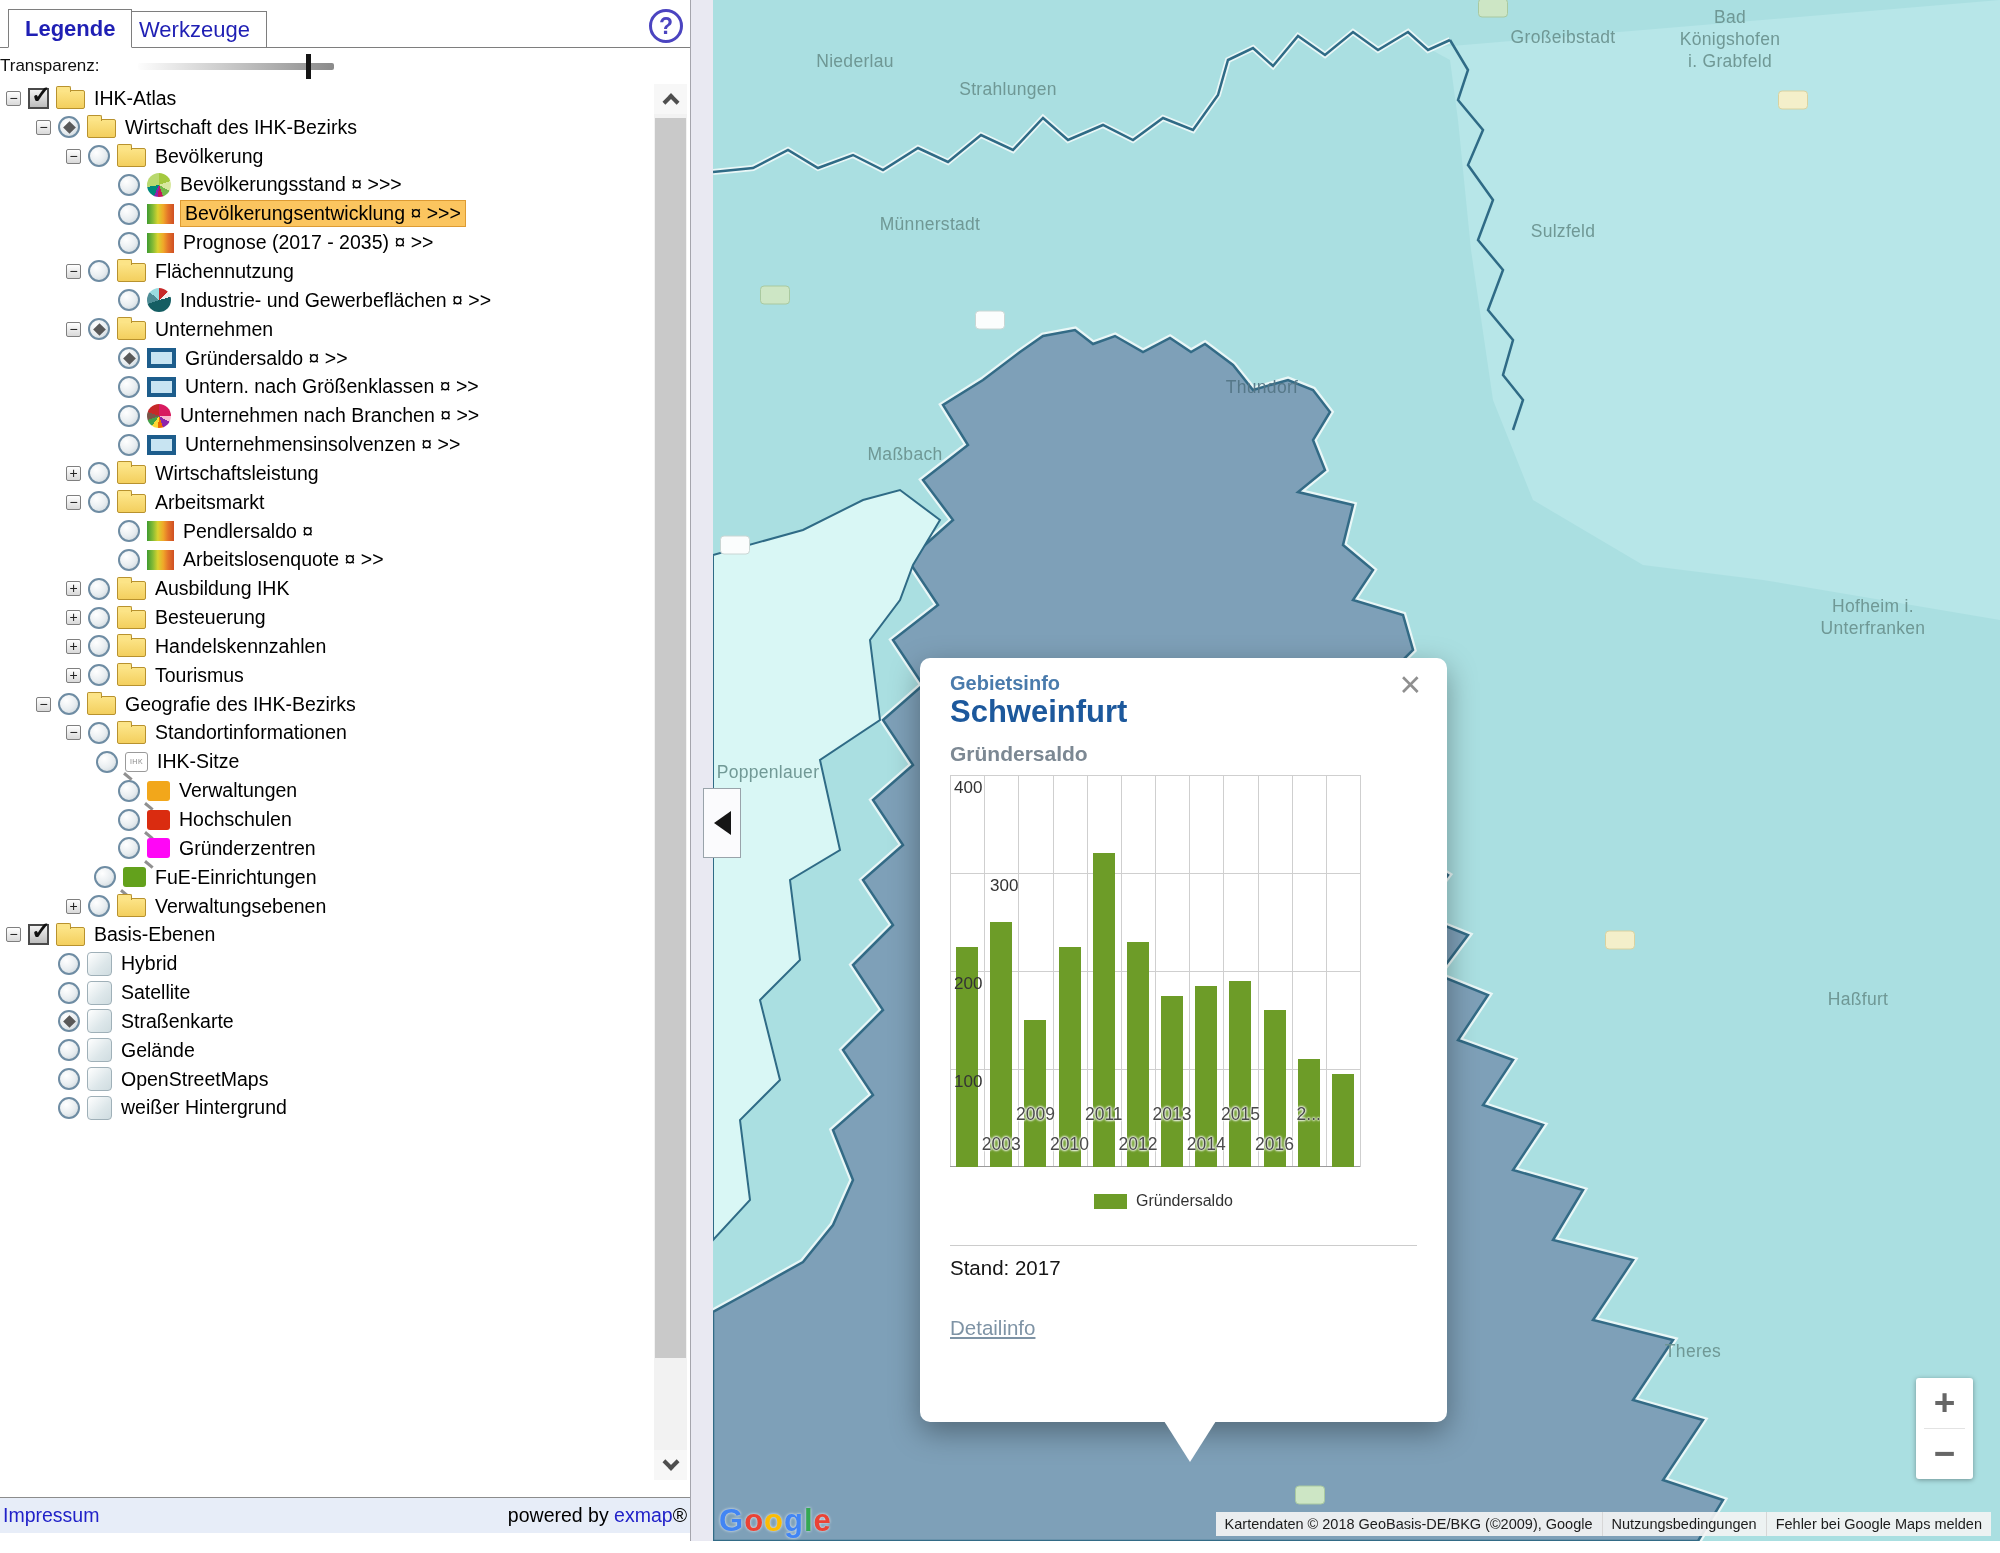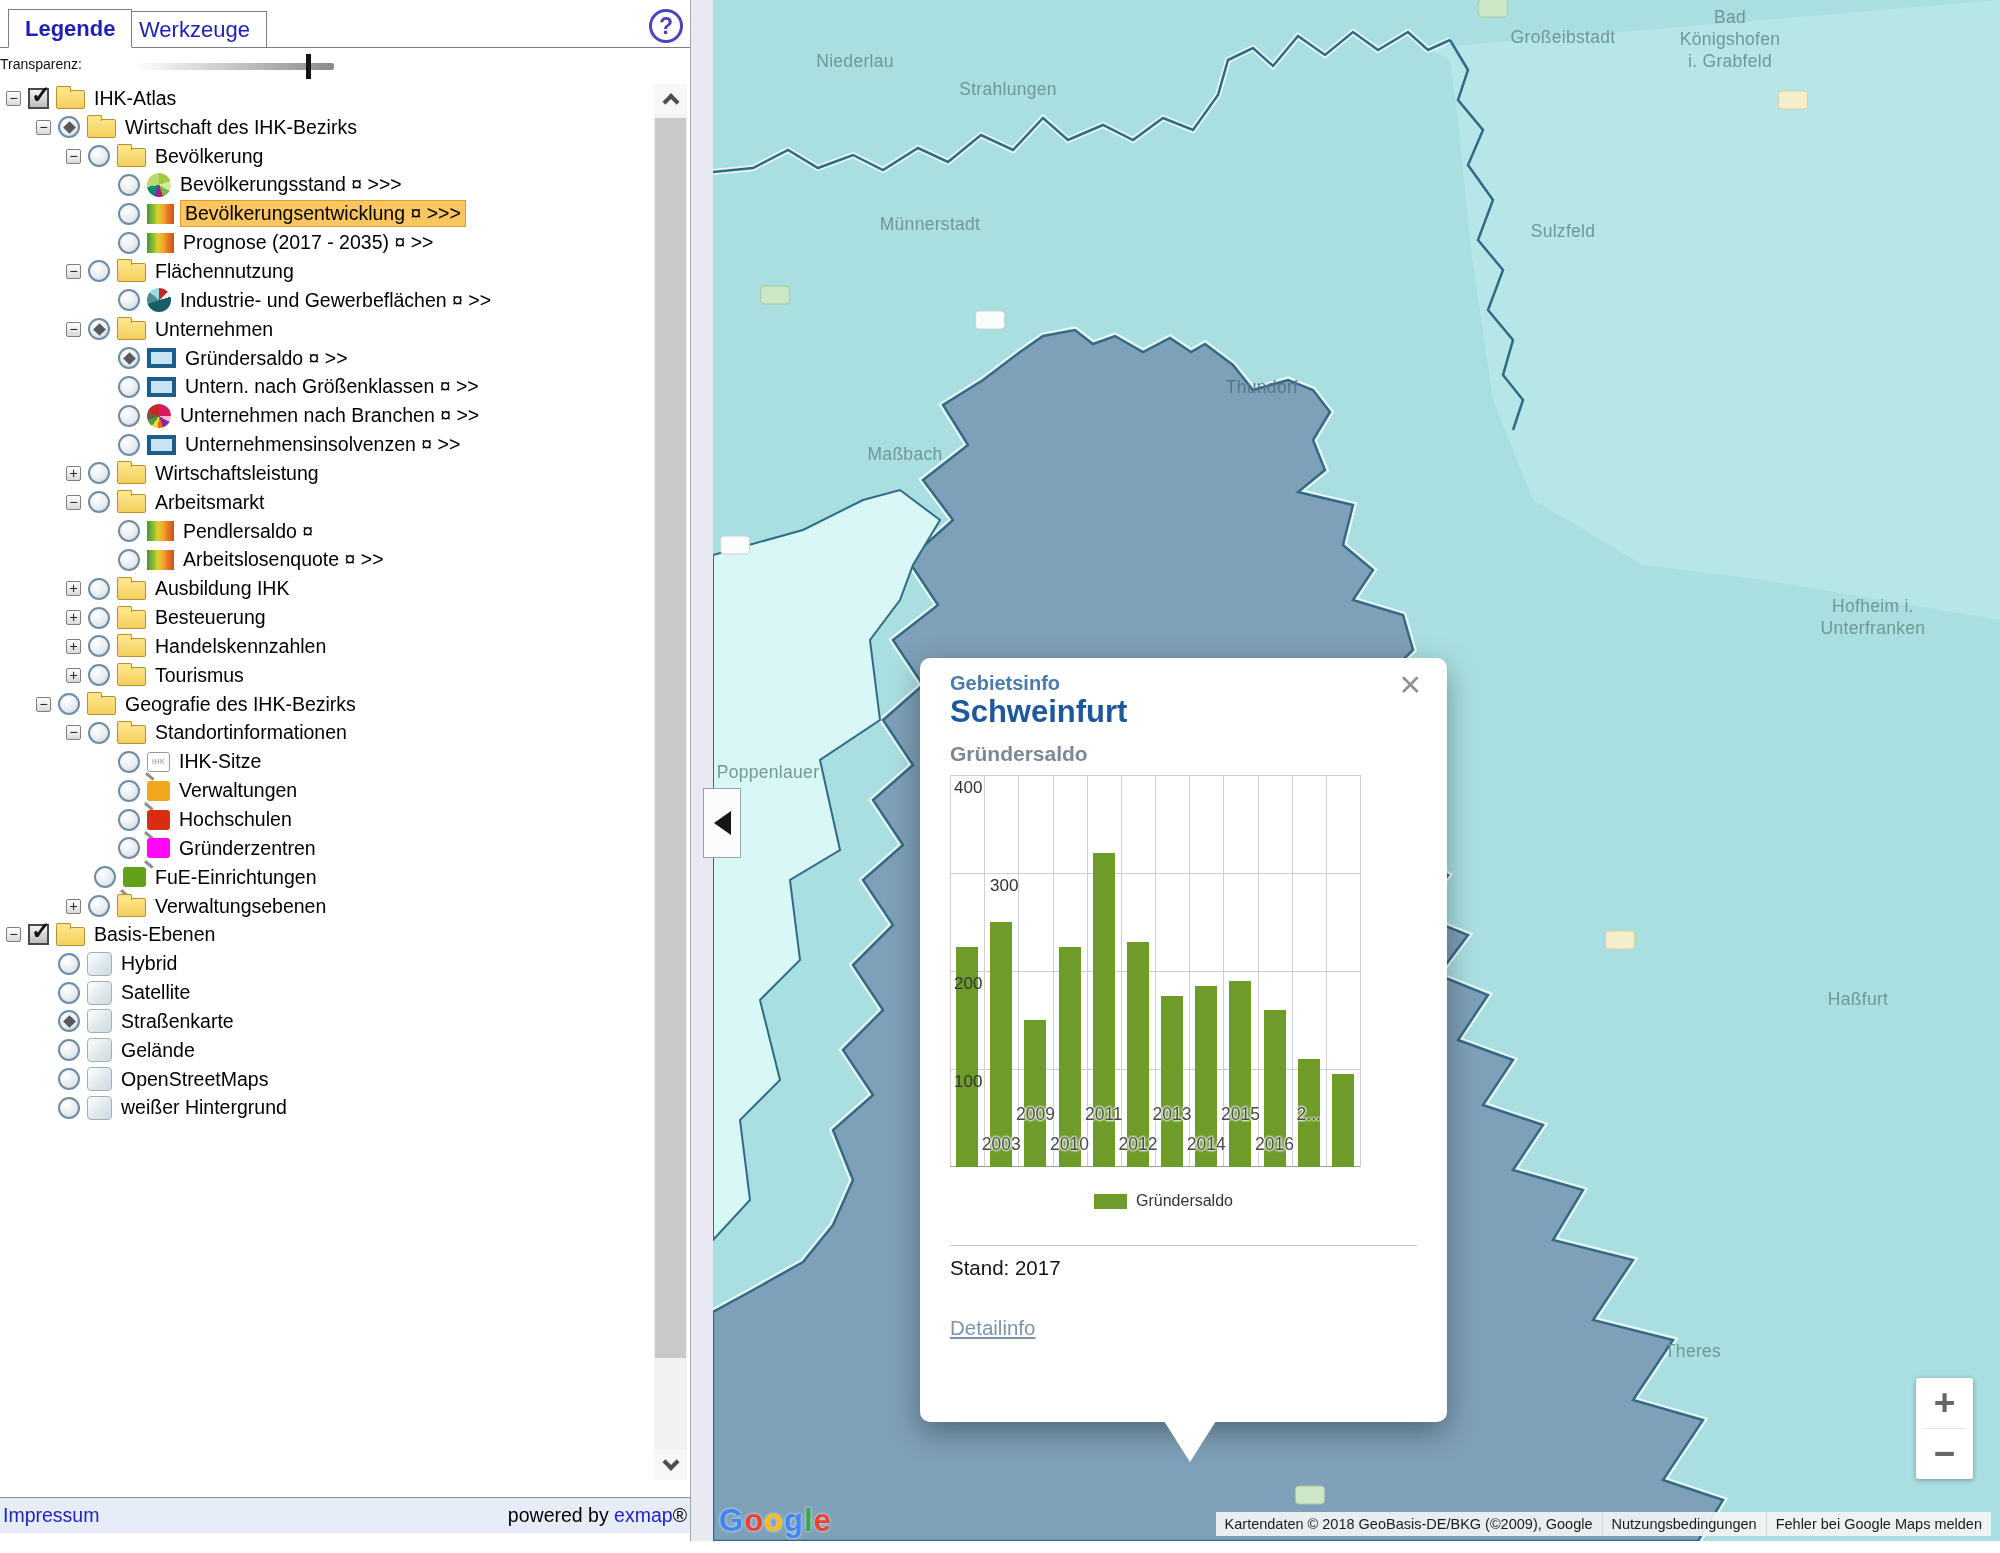--- a/index.html
+++ b/index.html
@@ -10,21 +10,21 @@
   .panel { position:absolute; left:0; top:0; width:690px; height:1553px; background:#fff; }
   .tabbar { position:absolute; left:0; top:0; width:690px; height:48px; background:#fff; border-bottom:1px solid #7e7e7e; z-index:3; }
   .tab { position:absolute; bottom:-1px; height:39px; padding:0 16px; background:#fff; border:1px solid #7e7e7e;
          font-size:22px; color:#1f1fb4; display:flex; align-items:center; cursor:pointer; }
   .tab.active { font-weight:bold; border-bottom:1px solid #fff; z-index:4; }
   .tab.t1 { left:8px; }
   .tab.t2 { left:122px; border-bottom:1px solid #7e7e7e; height:37px; }
   .help { position:absolute; left:649px; top:9px; width:34px; height:34px; border:3px solid #4b44c0; border-radius:50%;
           color:#4b44c0; font-size:23px; font-weight:bold; display:flex; align-items:center; justify-content:center; cursor:pointer; z-index:5;}
   .transrow { position:absolute; left:0; top:52px; width:690px; height:30px; }
-  .translabel { position:absolute; left:0; top:4px; font-size:14px; color:#111; }
+  .translabel { position:absolute; left:0; top:4px; font-size:17px; color:#111; }
   .slider-track { position:absolute; left:138px; top:11px; width:196px; height:7px;
           background:linear-gradient(90deg,#fdfdfd,#b9b9b9 60%,#8a8a8a 100%); border-radius:2px; }
   .slider-handle { position:absolute; left:306px; top:2px; width:5px; height:25px; background:#141414; }
 
   
   .tree { position:absolute; left:0; top:84px; width:652px; }
   .tree-row { display:flex; align-items:center; height:28.85px; gap:7px; white-space:nowrap; }
   .expander { width:15px; height:15px; border:1px solid #7f7f7f; border-radius:2px; flex:0 0 15px;
               background:linear-gradient(#ffffff,#d9d9d9); font-size:14px; line-height:12px; text-align:center; color:#222; cursor:pointer; }
   .expander-gap { width:15px; flex:0 0 15px; }
@@ -277,21 +277,21 @@
         <span class="radio"></span>
         <span class="ticon folder"></span>
         <span class="tlabel">Geografie des IHK-Bezirks</span>
       </div>
       <div class="tree-row" style="padding-left: 66px;">
         <span class="expander">−</span>
         <span class="radio"></span>
         <span class="ticon folder"></span>
         <span class="tlabel">Standortinformationen</span>
       </div>
-      <div class="tree-row" style="padding-left: 96px;">
+      <div class="tree-row" style="padding-left: 74px;">
         <span class="expander-gap"></span>
         <span class="radio"></span>
         <span class="ticon marker m-ihk">
           <span class="ictext">IHK</span>
         </span>
         <span class="tlabel">IHK-Sitze</span>
       </div>
       <div class="tree-row" style="padding-left: 96px;">
         <span class="expander-gap"></span>
         <span class="radio"></span>

